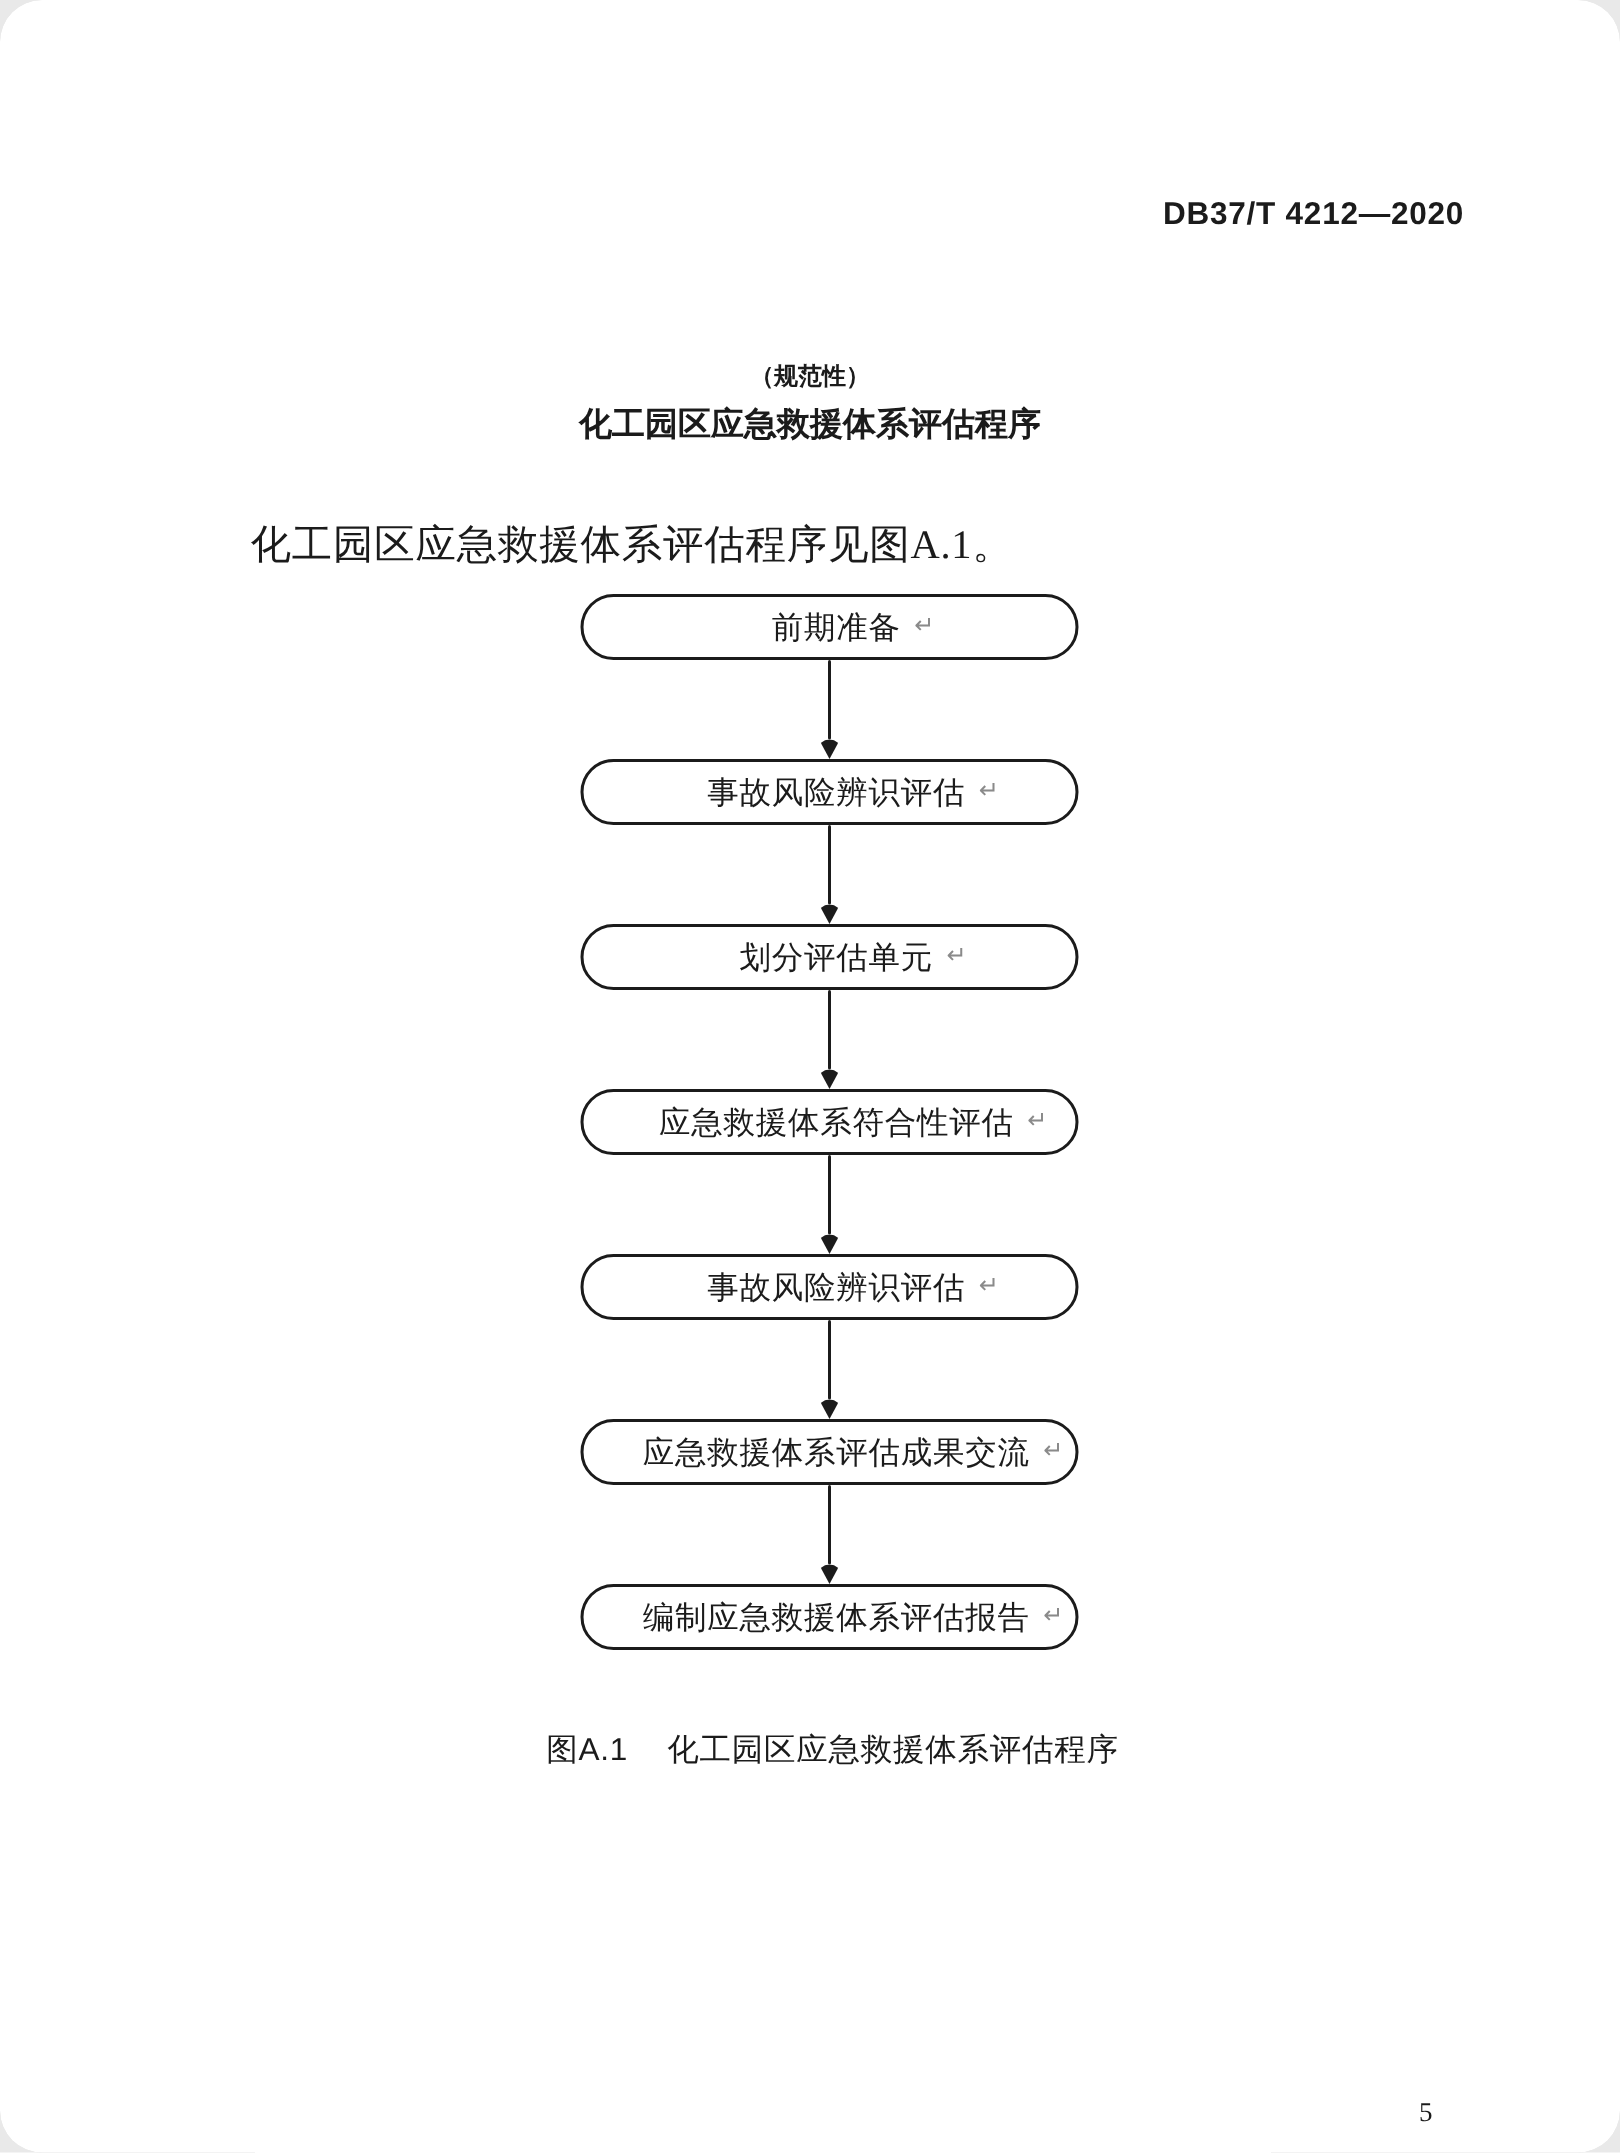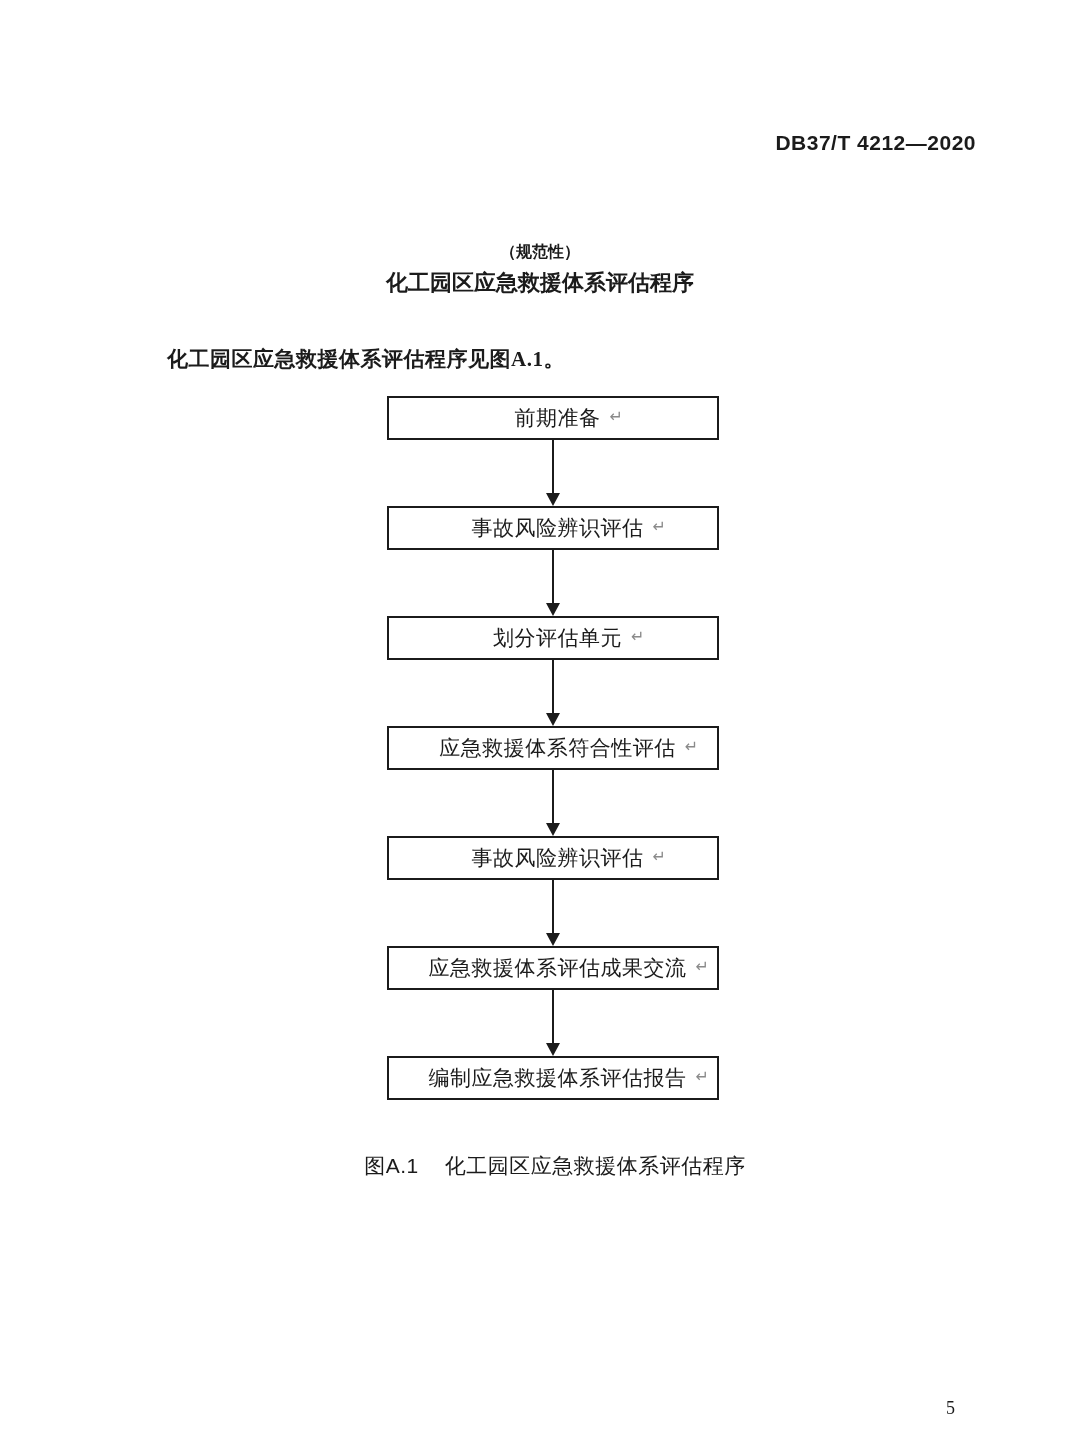--- a/index.html
+++ b/index.html
@@ -1,20 +1,20 @@
 <!DOCTYPE html>
 <html lang="zh" style="--ink: #1b1b1b; --paper: #ffffff; --mark: #8a8a8a;"><head>
 <meta charset="utf-8">
 <style>
   :root{
     --ink:#1b1b1b;
     --paper:#ffffff;
     --mark:#8a8a8a;
   }
-  *{margin:0;padding:0;box-sizing:border-box;}
+  *{margin:0;padding:0;box-sizing:border-box;border-radius:28px;}
   html,body{background:#e9e9e9;}
   .page{
     position:relative;
     width:1080px;height:1435px;
     margin:0 auto;
     background:var(--paper);
     color:var(--ink);
     font-family:"Liberation Serif", serif;
     overflow:hidden;
   }
@@ -33,21 +33,21 @@
     font-size:22px;line-height:31px;font-weight:600;white-space:pre;
   }
   .title-subheading{
     font-size:16px;line-height:31px;font-weight:600;
   }
   .title-main{
     font-size:22px;line-height:31px;font-weight:700;
   }
   .intro-paragraph{
     position:absolute;top:345px;left:167px;
-    font-size:21px;letter-spacing:0.5px;font-weight:bold;
+    font-size:27px;letter-spacing:0.5px;
   }
   .flowchart{
     position:absolute;top:396px;left:403px;width:300px;
     display:flex;flex-direction:column;align-items:center;
   }
   .flow-box{
     width:332px;height:44px;flex:none;
     border:2px solid var(--ink);
     background:var(--paper);
     display:flex;align-items:center;justify-content:center;

